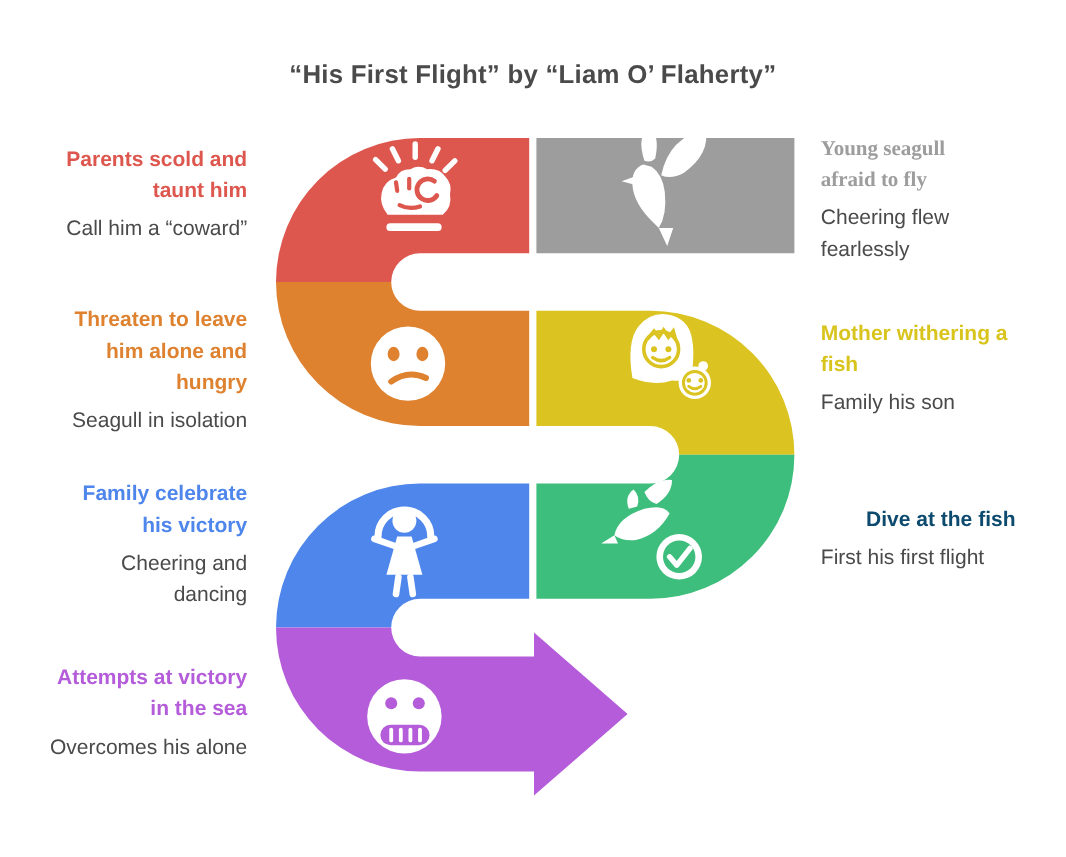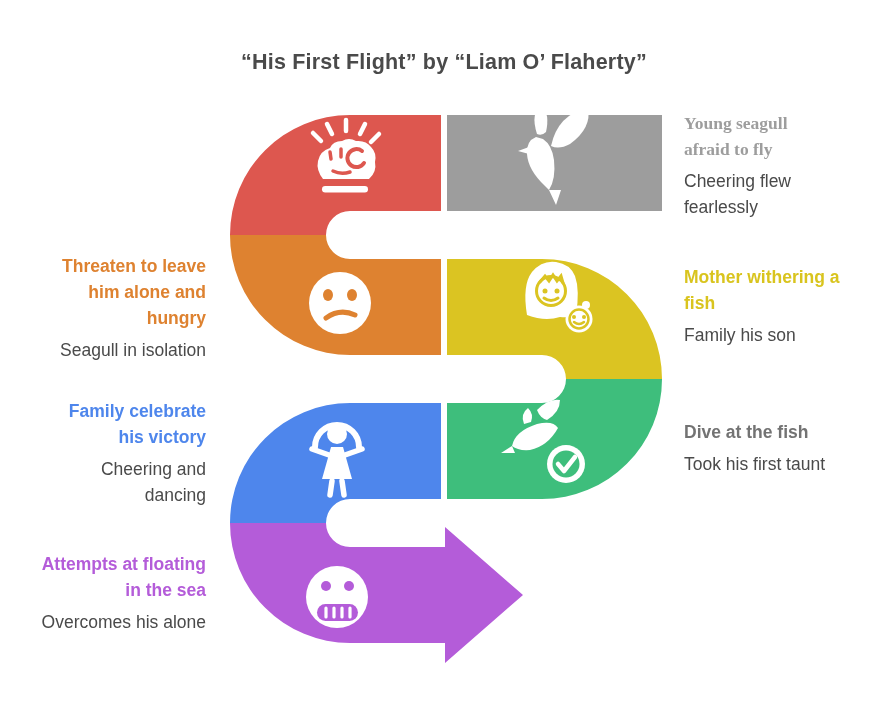--- a/index.html
+++ b/index.html
@@ -17,21 +17,21 @@
   .left{text-align:right;left:16px;width:190px;}
   .l1{top:119px;}
   .l2{top:253px;} .l2 .heading{max-width:160px;margin-left:auto;}
   .l3{top:398px;} .l3 .heading{max-width:165px;margin-left:auto;}
                   .l3 .detail{max-width:160px;margin-left:auto;}
   .l4{top:551px;} .l4 .heading{max-width:172px;margin-left:auto;}
   .r1{top:110px;left:684px;width:150px;}
   .r2{top:264px;left:684px;width:180px;}
   .r3{top:419px;left:684px;width:200px;}
   .c-red{color:#dd574f;} .c-gray{color:#9d9d9d;font-family:Liberation Serif, serif;} .c-orange{color:#de8230;}
-  .c-yellow{color:#d9c41e;} .c-blue{color:#4e86ec;} .c-green{color:#737373;}
+  .c-yellow{color:#d9c41e;} .c-blue{color:#4e86ec;} .c-green{color:#0c4a6e;text-align:center;}
   .c-purple{color:#b45cd9;}
   svg.snake{position:absolute;top:0;left:0;}
   .f-red{fill:#dd574f;} .f-gray{fill:#9d9d9d;} .f-orange{fill:#de8230;}
   .f-yellow{fill:#dbc422;} .f-blue{fill:#4e86ec;} .f-green{fill:#3ebe7c;}
   .f-purple{fill:#b45cd9;} .f-white{fill:#ffffff;}
   .s-white{stroke:#ffffff;fill:none;stroke-linecap:round;stroke-linejoin:round;}
   .s-red{stroke:#dd574f;fill:none;stroke-linecap:round;}
   .s-orange{stroke:#de8230;fill:none;stroke-linecap:round;}
   .s-yellow{stroke:#dbc422;fill:none;stroke-linecap:round;}
 </style>
@@ -122,44 +122,48 @@
       <circle class="f-purple" cx="326" cy="586" r="5"></circle>
       <circle class="f-purple" cx="349" cy="586" r="5"></circle>
       <rect class="f-purple" x="317" y="604" width="41" height="17" rx="8.5"></rect>
       <path class="s-white" stroke-width="3.2" d="M326 608 L326 617"></path>
       <path class="s-white" stroke-width="3.2" d="M334 608 L334 617"></path>
       <path class="s-white" stroke-width="3.2" d="M342 608 L342 617"></path>
       <path class="s-white" stroke-width="3.2" d="M350 608 L350 617"></path>
     </g>
   </svg>
 
+  <div class="label left l1">
+    <span class="heading c-red">Parents scold and taunt him</span>
+    <span class="detail">Call him a “coward”</span>
+  </div>
 
   <div class="label left l3">
     <span class="heading c-blue">Family celebrate his victory</span>
     <span class="detail">Cheering and dancing</span>
   </div>
 
   <div class="label left l2">
     <span class="heading c-orange">Threaten to leave him alone and hungry</span>
     <span class="detail">Seagull in isolation</span>
   </div>
 
   <div class="label left l4">
-    <span class="heading c-purple">Attempts at floating in the sea</span>
+    <span class="heading c-purple">Attempts at victory in the sea</span>
     <span class="detail">Overcomes his alone</span>
   </div>
 
   <div class="label r1">
     <span class="heading c-gray">Young seagull afraid to fly</span>
     <span class="detail">Cheering flew fearlessly</span>
   </div>
 
   <div class="label r2">
     <span class="heading c-yellow">Mother withering a fish</span>
     <span class="detail">Family his son</span>
   </div>
 
   <div class="label r3">
     <span class="heading c-green">Dive at the fish</span>
-    <span class="detail">Took his first taunt</span>
+    <span class="detail">First his first flight</span>
   </div>
 
 </div>
 
 </body></html>

